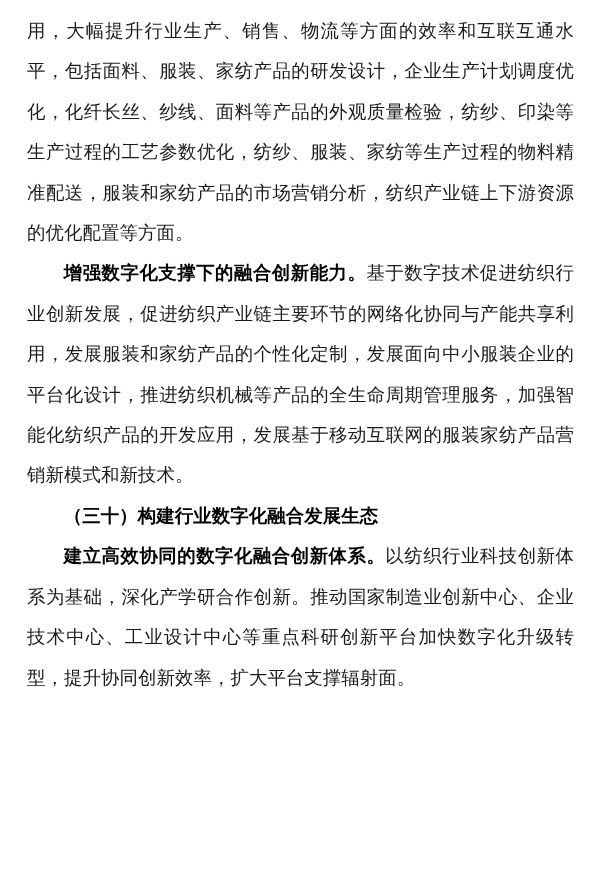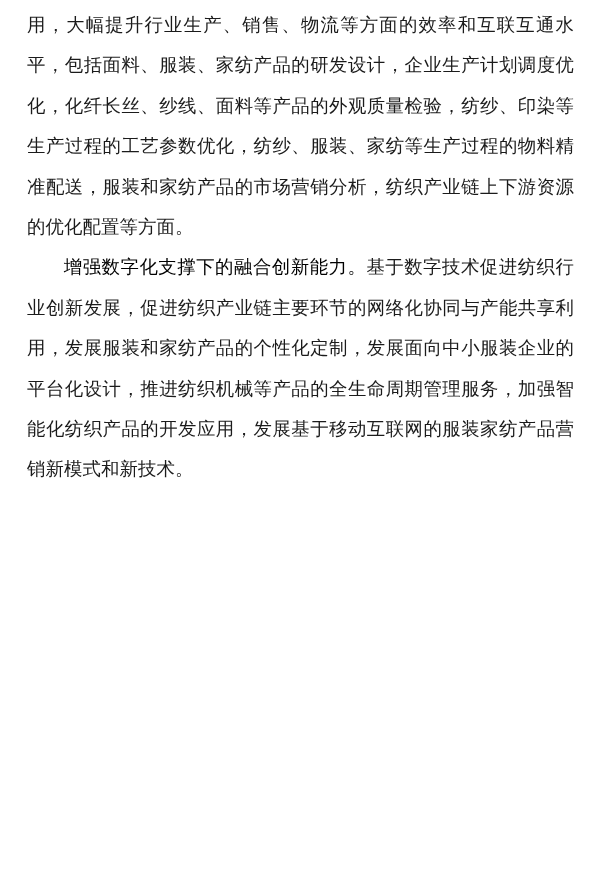--- a/index.html
+++ b/index.html
@@ -9,50 +9,52 @@
   }
   body {
     width: 600px;
     height: 894px;
     overflow: hidden;
   }
   .page {
     box-sizing: border-box;
     width: 600px;
     height: 894px;
-    padding: 5px 26px 0 27px;
+    padding: 11px 26px 0 27px;
     background: #ffffff;
     font-family: "Liberation Serif", "DejaVu Serif", serif;
     font-size: 18.4px;
     line-height: 40.4px;
     color: #1b1b1b;
     letter-spacing: 0.1px;
     text-align: justify;
     overflow: hidden;
   }
   .para {
     margin: 0;
     text-indent: 2em;
   }
   .para.no-indent {
     text-indent: 0;
   }
   .lead {
-    font-weight: normal;
+    font-weight: bold;
     color: #000000;
     font-family: "Liberation Sans", "DejaVu Sans", sans-serif;
   }
   .heading {
     margin: 0;
     text-indent: 2em;
     font-weight: bold;
     color: #000000;
     font-family: "Liberation Sans", "DejaVu Sans", sans-serif;
   }
 </style>
 </head>
 <body>
 
 <div class="page" id="doc">
     <p class="para no-indent"><span>用，大幅提升行业生产、销售、物流等方面的效率和互联互通水平，包括面料、服装、家纺产品的研发设计，企业生产计划调度优化，化纤长丝、纱线、面料等产品的外观质量检验，纺纱、印染等生产过程的工艺参数优化，纺纱、服装、家纺等生产过程的物料精准配送，服装和家纺产品的市场营销分析，纺织产业链上下游资源的优化配置等方面。</span></p>
     <p class="para"><b class="lead">增强数字化支撑下的融合创新能力。</b><span>基于数字技术促进纺织行业创新发展，促进纺织产业链主要环节的网络化协同与产能共享利用，发展服装和家纺产品的个性化定制，发展面向中小服装企业的平台化设计，推进纺织机械等产品的全生命周期管理服务，加强智能化纺织产品的开发应用，发展基于移动互联网的服装家纺产品营销新模式和新技术。</span></p>
+    <p class="heading">（三十）构建行业数字化融合发展生态</p>
+    <p class="para"><b class="lead">建立高效协同的数字化融合创新体系。</b><span>以纺织行业科技创新体系为基础，深化产学研合作创新。推动国家制造业创新中心、企业技术中心、工业设计中心等重点科研创新平台加快数字化升级转型，提升协同创新效率，扩大平台支撑辐射面。</span></p>
     <p class="para"></p>
   </div>
 
 </body></html>

